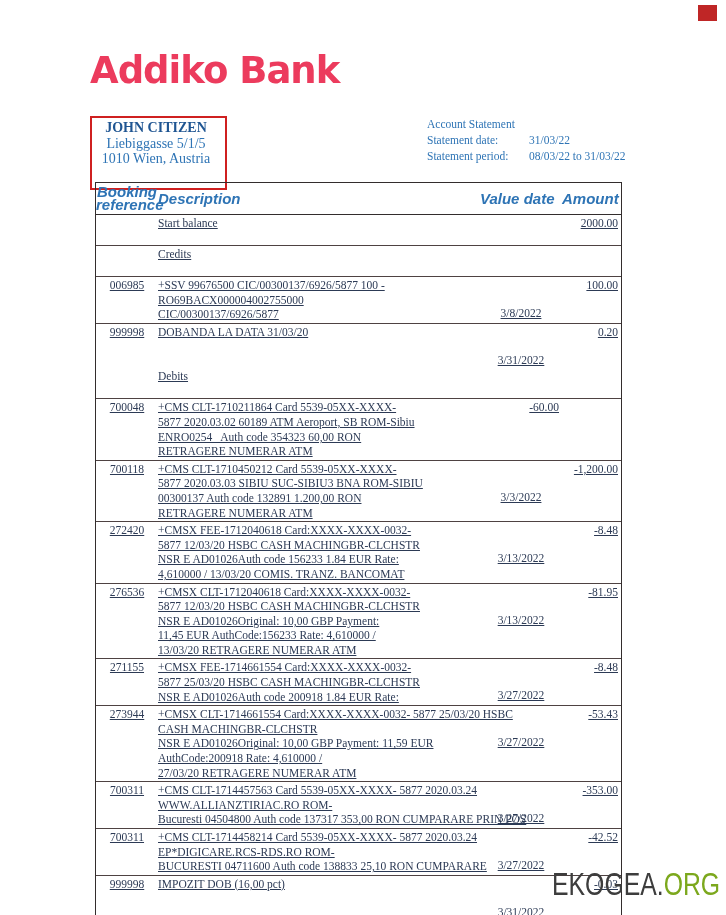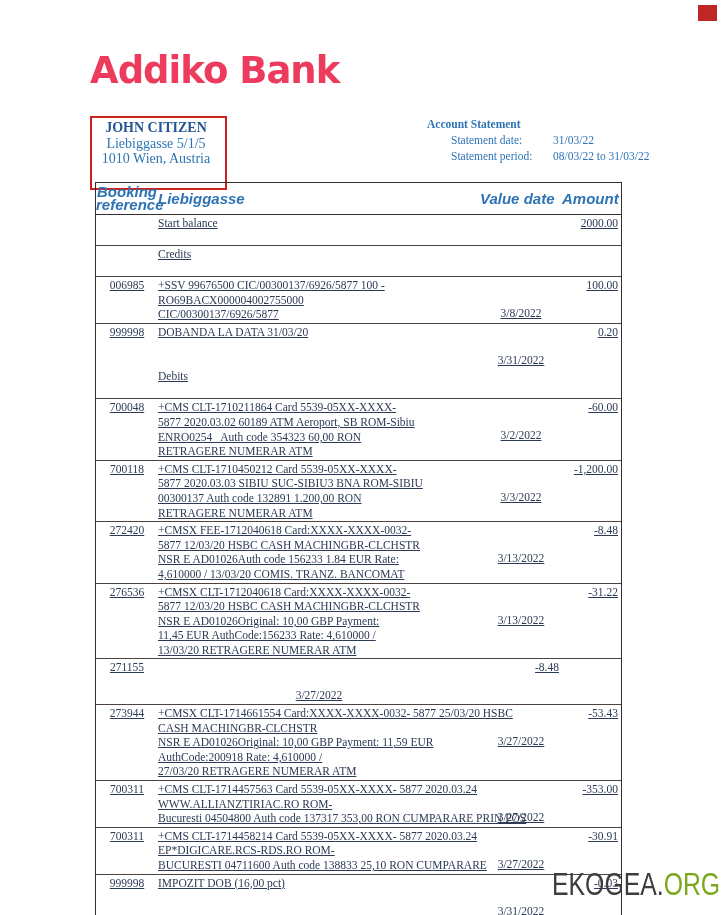--- a/index.html
+++ b/index.html
@@ -14,22 +14,22 @@
           font-size:37px; letter-spacing:-1px; color:var(--brand,#ec3b5d); }
 
   .customer { position:absolute; left:90px; top:116px;
               border:2px solid var(--boxRed,#cf2020);
               padding:2px 10px 21px 5px; font-size:14px; line-height:15.5px;
               color:var(--blue,#2e74b5); min-width:118px;text-align:center; }
   .customer .name { font-weight:bold; color:var(--blueDark,#1f5592); }
 
   .statement { position:absolute; left:427px; top:117px;
                font-size:11.5px; line-height:15.8px; color:var(--blue,#2e74b5); }
-  .statement .title { font-weight:bold; }
-  .srow { display:grid; grid-template-columns:102px auto;margin-left:24px; }
+  .statement .title { font-weight:normal; }
+  .srow { display:grid; grid-template-columns:102px auto; }
 
   .table { position:absolute; left:95px; top:182px; width:527px;
            border:1.5px solid #332d2d; box-sizing:border-box; }
   .thead { display:grid; grid-template-columns:62px 322px 82px 1fr;
            font-family:"Liberation Sans", sans-serif; font-style:italic;
            font-weight:bold; font-size:15px; color:var(--headerBlue,#2e74b5);
            align-items:center; padding:2px 0 3px;
            border-bottom:1.5px solid #332d2d; }
   .th-ref  { text-align:center; line-height:13px; }
   .th-date { }
@@ -74,21 +74,21 @@
     </div>
     <div class="srow">
       <span>Statement period:</span>
       <span>08/03/22 to 31/03/22</span>
     </div>
   </div>
 
   <div class="table">
     <div class="thead">
       <div class="th-ref">Booking reference</div>
-      <div class="th-desc">Liebiggasse</div>
+      <div class="th-desc">Description</div>
       <div class="th-date">Value date</div>
       <div class="th-amt">Amount</div>
     </div>
     <div id="rows">
         <div class="trow">
           <div class="c-ref"></div>
           <div class="c-desc">Start balance</div>
           <div class="c-date"></div>
           <div class="c-amt">2000.00</div>
         </div>
@@ -117,21 +117,20 @@
           <div class="c-desc">Debits</div>
           <div class="c-date"></div>
           <div class="c-amt"></div>
         </div>
         <div class="trow">
           <div class="c-ref">700048</div>
           <div class="c-desc">+CMS CLT-1710211864 Card 5539-05XX-XXXX-
 5877 2020.03.02 60189 ATM Aeroport, SB ROM-Sibiu
 ENRO0254   Auth code 354323 60,00 RON
 RETRAGERE NUMERAR ATM</div>
-          <div class="c-date">3/2/2022</div>
           <div class="c-amt">-60.00</div>
         </div>
         <div class="trow">
           <div class="c-ref">700118</div>
           <div class="c-desc">+CMS CLT-1710450212 Card 5539-05XX-XXXX-
 5877 2020.03.03 SIBIU SUC-SIBIU3 BNA ROM-SIBIU
 00300137 Auth code 132891 1.200,00 RON
 RETRAGERE NUMERAR ATM</div>
           <div class="c-date">3/3/2022</div>
           <div class="c-amt">-1,200.00</div>
@@ -146,24 +145,27 @@
           <div class="c-amt">-8.48</div>
         </div>
         <div class="trow">
           <div class="c-ref">276536</div>
           <div class="c-desc">+CMSX CLT-1712040618 Card:XXXX-XXXX-0032-
 5877 12/03/20 HSBC CASH MACHINGBR-CLCHSTR
 NSR E AD01026Original: 10,00 GBP Payment:
 11,45 EUR AuthCode:156233 Rate: 4,610000 /
 13/03/20 RETRAGERE NUMERAR ATM</div>
           <div class="c-date">3/13/2022</div>
-          <div class="c-amt">-31.22</div>
+          <div class="c-amt">-81.95</div>
         </div>
         <div class="trow">
           <div class="c-ref">271155</div>
+          <div class="c-desc">+CMSX FEE-1714661554 Card:XXXX-XXXX-0032-
+5877 25/03/20 HSBC CASH MACHINGBR-CLCHSTR
+NSR E AD01026Auth code 200918 1.84 EUR Rate:</div>
           <div class="c-date">3/27/2022</div>
           <div class="c-amt">-8.48</div>
         </div>
         <div class="trow">
           <div class="c-ref">273944</div>
           <div class="c-desc">+CMSX CLT-1714661554 Card:XXXX-XXXX-0032- 5877 25/03/20 HSBC
 CASH MACHINGBR-CLCHSTR
 NSR E AD01026Original: 10,00 GBP Payment: 11,59 EUR
 AuthCode:200918 Rate: 4,610000 /
 27/03/20 RETRAGERE NUMERAR ATM</div>
@@ -177,21 +179,21 @@
 Bucuresti 04504800 Auth code 137317 353,00 RON CUMPARARE PRIN POS</div>
           <div class="c-date">3/27/2022</div>
           <div class="c-amt">-353.00</div>
         </div>
         <div class="trow">
           <div class="c-ref">700311</div>
           <div class="c-desc">+CMS CLT-1714458214 Card 5539-05XX-XXXX- 5877 2020.03.24
 EP*DIGICARE.RCS-RDS.RO ROM-
 BUCURESTI 04711600 Auth code 138833 25,10 RON CUMPARARE</div>
           <div class="c-date">3/27/2022</div>
-          <div class="c-amt">-30.91</div>
+          <div class="c-amt">-42.52</div>
         </div>
         <div class="trow">
           <div class="c-ref">999998</div>
           <div class="c-desc">IMPOZIT DOB (16,00 pct)</div>
           <div class="c-date">3/31/2022</div>
           <div class="c-amt">-0.03</div>
         </div>
         <div class="trow">
           <div class="c-ref"></div>
           <div class="c-date"></div>

